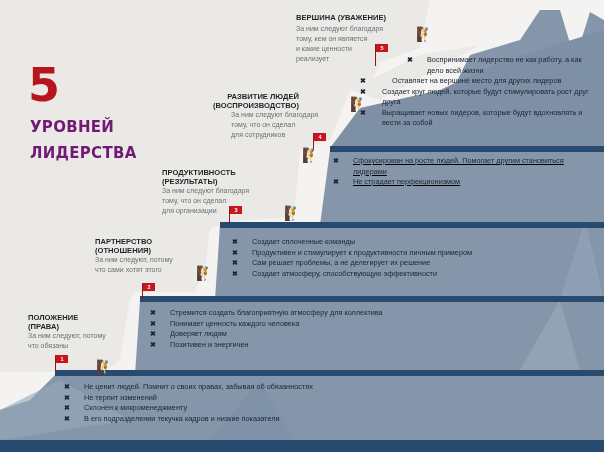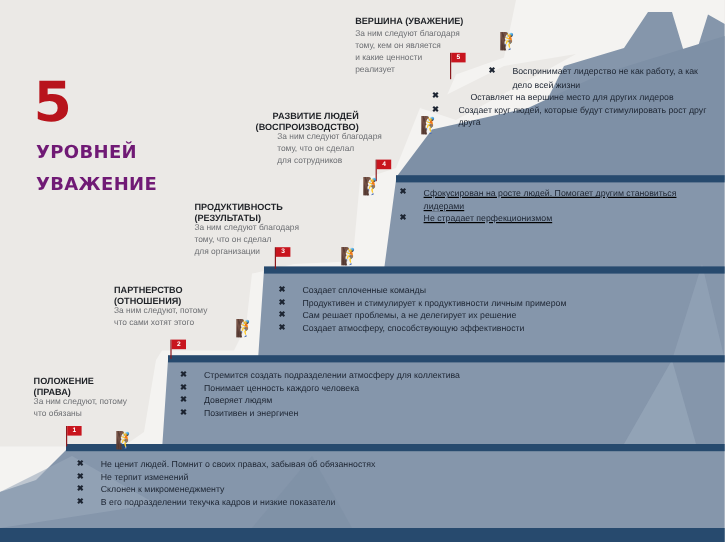--- a/index.html
+++ b/index.html
@@ -69,37 +69,38 @@
 
     <rect x="330" y="146" width="274" height="6" fill="#274a6e"></rect>
     <rect x="220" y="222" width="384" height="6" fill="#274a6e"></rect>
     <rect x="140" y="296" width="464" height="6" fill="#274a6e"></rect>
     <rect x="55" y="370" width="549" height="6" fill="#274a6e"></rect>
     <rect x="0" y="440" width="604" height="12" fill="#274a6e"></rect>
   </svg>
 
   <div class="title-num">5</div>
   <div class="title-line" style="top:120px;">УРОВНЕЙ</div>
-  <div class="title-line" style="top:146px;">УВАЖЕНИЕ</div>
+  <div class="title-line" style="top:146px;">ЛИДЕРСТВА</div>
 
   <div class="lvl-head" style="left:296px; top:13px;">ВЕРШИНА (УВАЖЕНИЕ)</div>
   <div class="lvl-desc" style="left:296px; top:24px;">За ним следуют благодаря
 тому, кем он является
 и какие ценности
 реализует</div>
   <div class="flag" style="left:375px; top:44px;">
     <div class="pole" style="height:22px;"></div>
     <div class="cloth">5</div>
   </div>
   <div class="climber" style="left:416px; top:27px;">🧗</div>
 
   <ul class="bullets" style="left:360px; top:55px; width:240px;">
     <li style="padding-left:67px;"><span class="mark" style="left:47px;">✖</span><span>Воспринимает лидерство не как работу, а как дело всей жизни</span></li>
     <li style="padding-left:32px;"><span class="mark" style="left:30px; margin-left:-30px;">✖</span><span>Оставляет на вершине место для других лидеров</span></li>
     <li style="padding-left:22px;"><span class="mark" style="left:0;">✖</span><span>Создает круг людей, которые будут стимулировать рост друг друга</span></li>
+    <li style="padding-left:22px;"><span class="mark" style="left:0;">✖</span><span>Выращивает новых лидеров, которые будут вдохновлять и вести за собой</span></li>
   </ul>
 
   <div class="lvl-head" style="left:213px; top:92px;text-align:right;">РАЗВИТИЕ ЛЮДЕЙ
 (ВОСПРОИЗВОДСТВО)</div>
   <div class="lvl-desc" style="left:231px; top:110px;">За ним следуют благодаря
 тому, что он сделал
 для сотрудников</div>
   <div class="flag" style="left:313px; top:133px;">
     <div class="pole" style="height:18px;"></div>
     <div class="cloth">4</div>
@@ -134,21 +135,21 @@
 (ОТНОШЕНИЯ)</div>
   <div class="lvl-desc" style="left:95px; top:255px;">За ним следуют, потому
 что сами хотят этого</div>
   <div class="flag" style="left:142px; top:283px;">
     <div class="pole" style="height:16px;"></div>
     <div class="cloth">2</div>
   </div>
   <div class="climber" style="left:196px; top:266px;">🧗</div>
 
   <ul class="bullets" style="left:150px; top:308px; width:300px;">
-    <li><span class="mark">✖</span><span>Стремится создать подразделении атмосферу для коллектива</span></li>
+    <li><span class="mark">✖</span><span>Стремится создать благоприятную атмосферу для коллектива</span></li>
     <li><span class="mark">✖</span><span>Понимает ценность каждого человека</span></li>
     <li><span class="mark">✖</span><span>Доверяет людям</span></li>
     <li><span class="mark">✖</span><span>Позитивен и энергичен</span></li>
   </ul>
 
   <div class="lvl-head" style="left:28px; top:313px;">ПОЛОЖЕНИЕ
 (ПРАВА)</div>
   <div class="lvl-desc" style="left:28px; top:331px;">За ним следуют, потому
 что обязаны</div>
   <div class="flag" style="left:55px; top:355px;">

